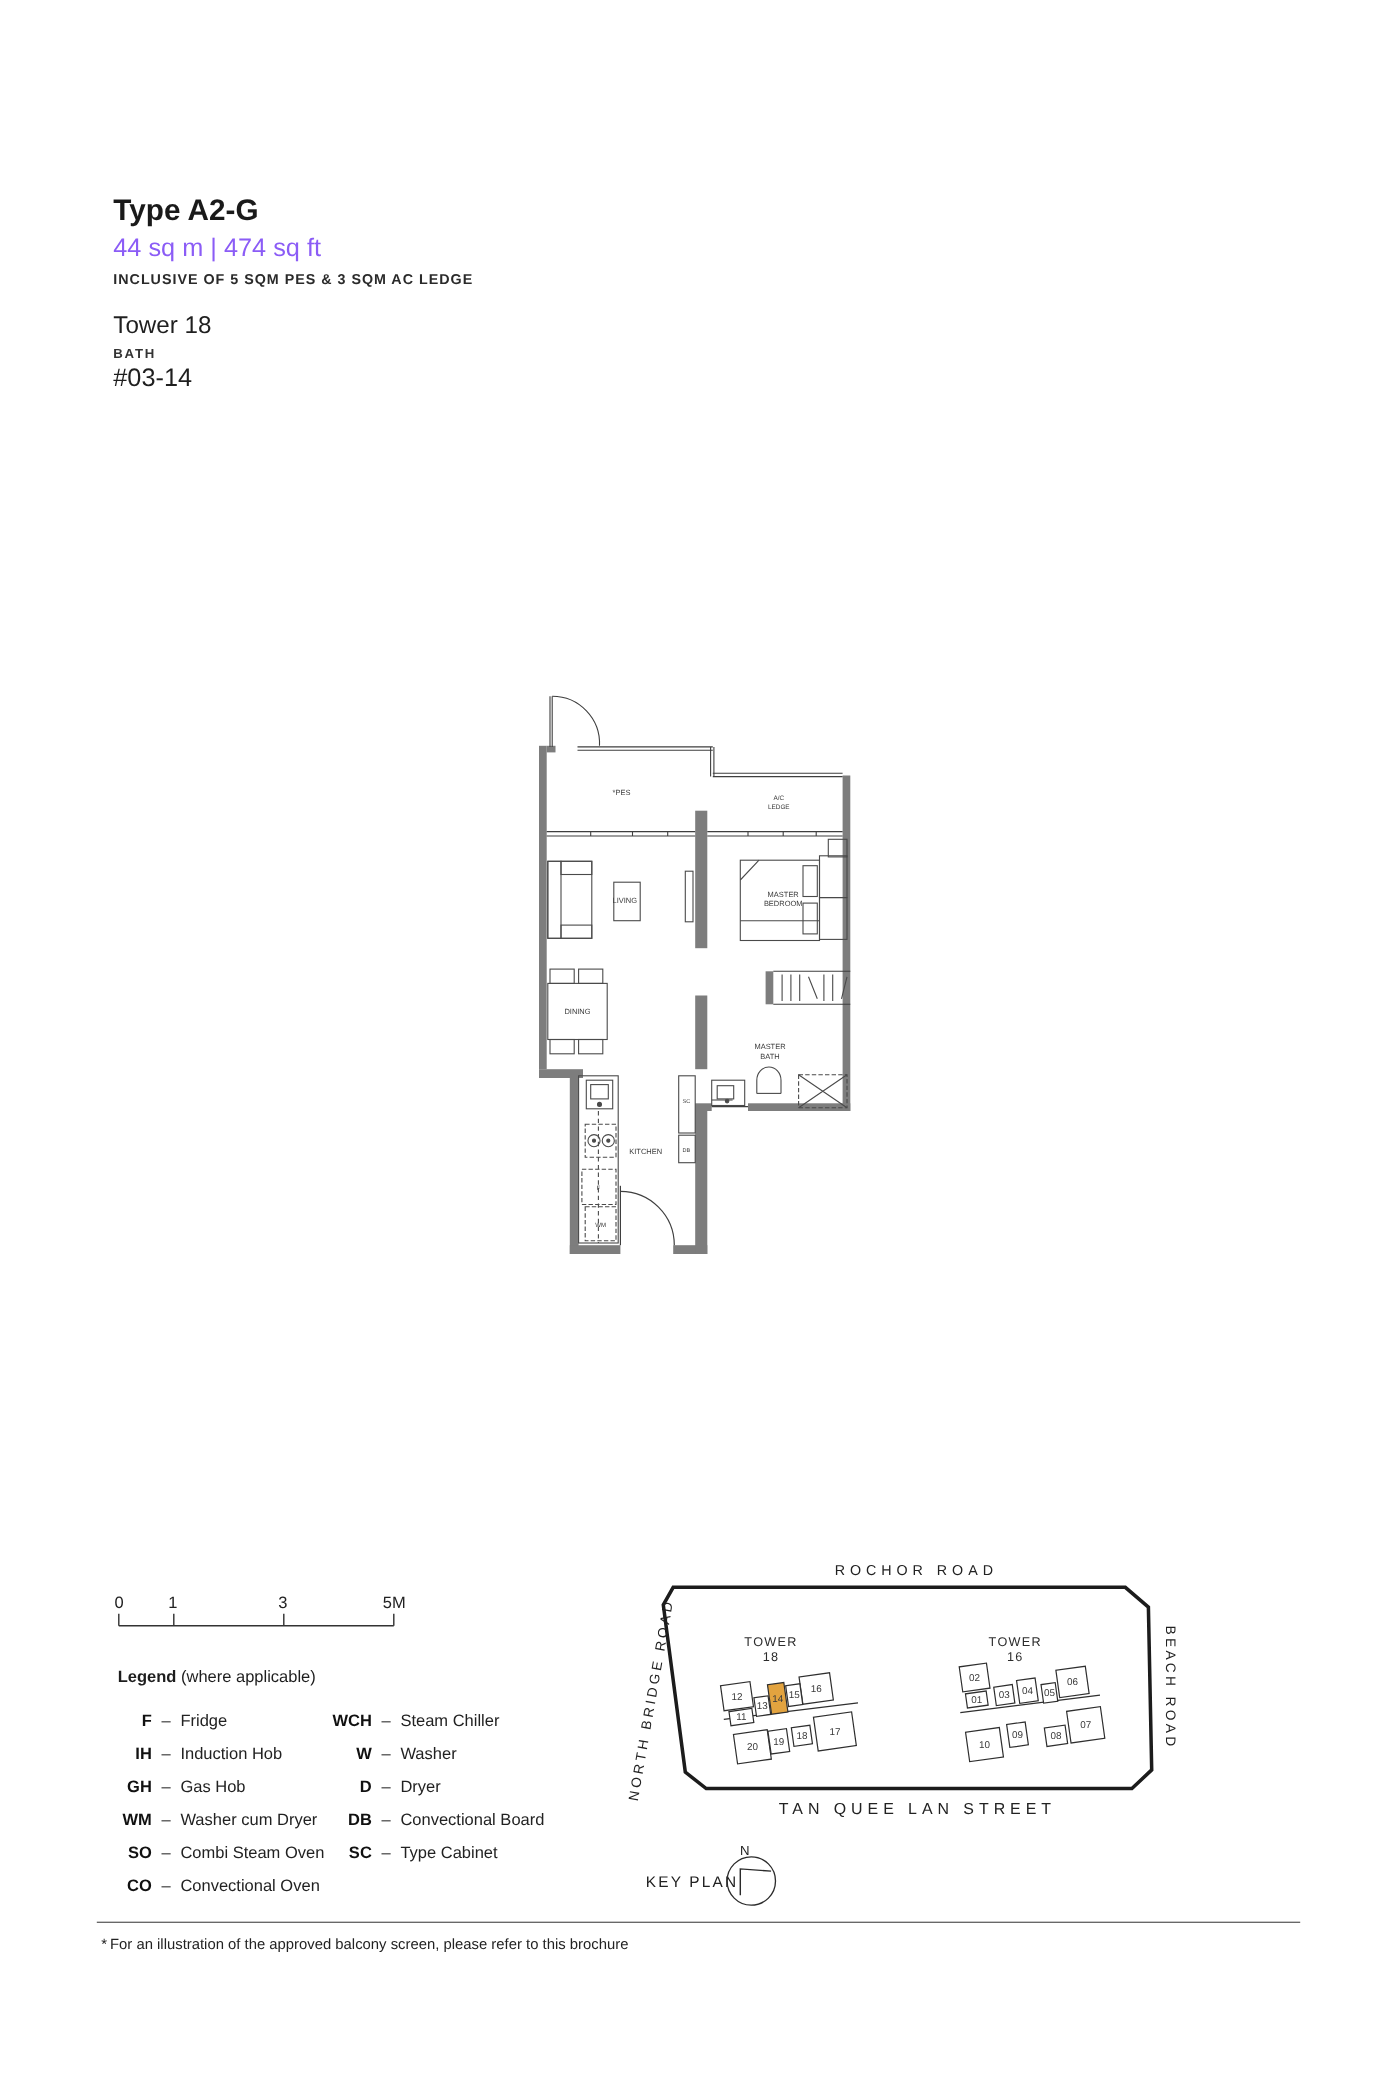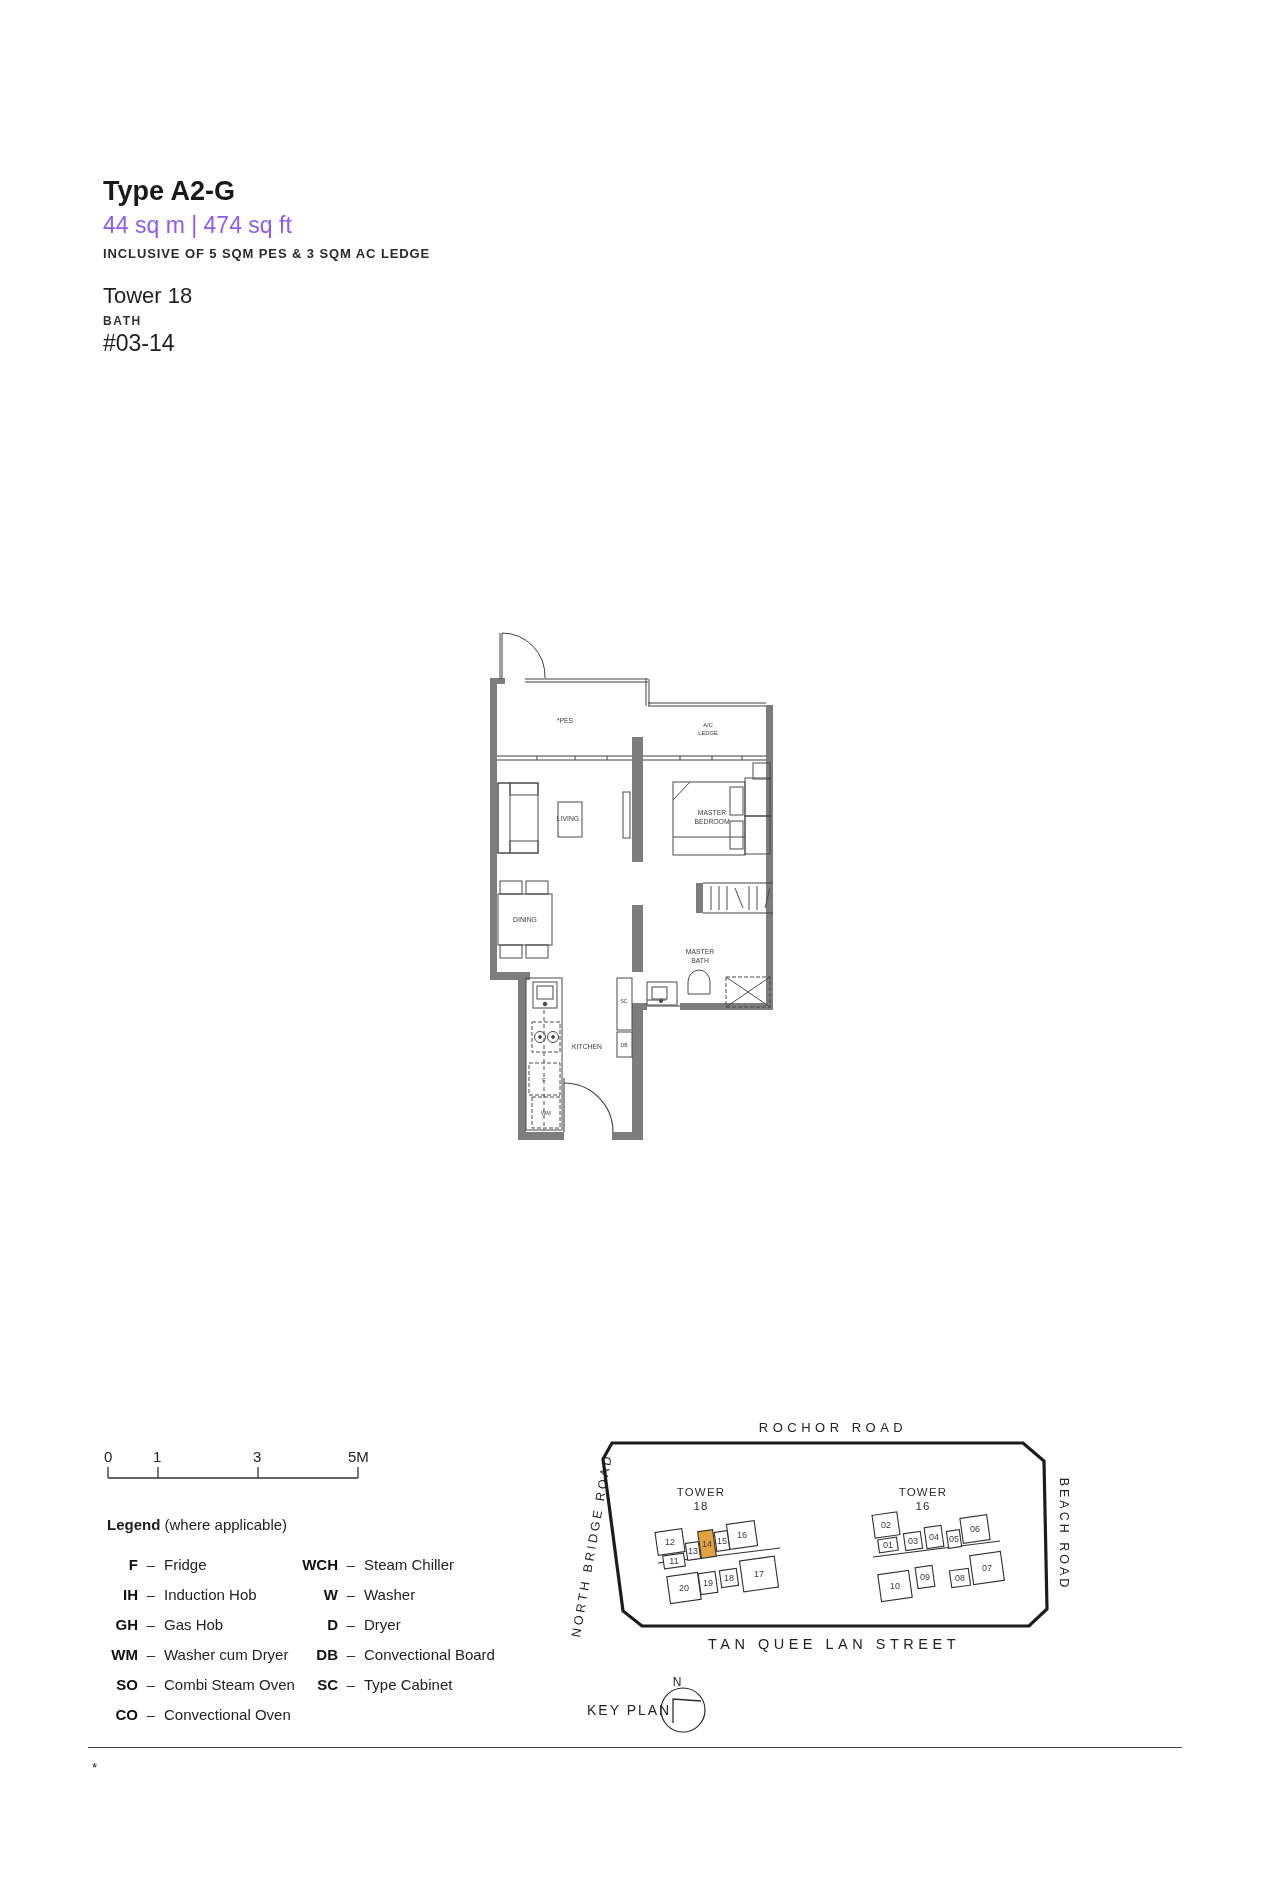--- a/index.html
+++ b/index.html
@@ -322,15 +322,16 @@
     <text x="107" y="271" font-size="12" text-anchor="middle" fill="#222">N</text>
     <g>
       <circle cx="113" cy="295" r="22" fill="none" stroke="#2b2b2b" stroke-width="1.2"></circle>
       <path d="M103,308 L103,284 L131,286" fill="none" stroke="#2b2b2b" stroke-width="1.3"></path>
     </g>
   </svg>
 
   <div class="abs divider"></div>
   <div class="abs disc">
     <p><span class="star">*</span></p>
+    <p>For an illustration of the approved balcony screen, please refer to this brochure</p>
   </div>
 
 </div>
 
 </body></html>

